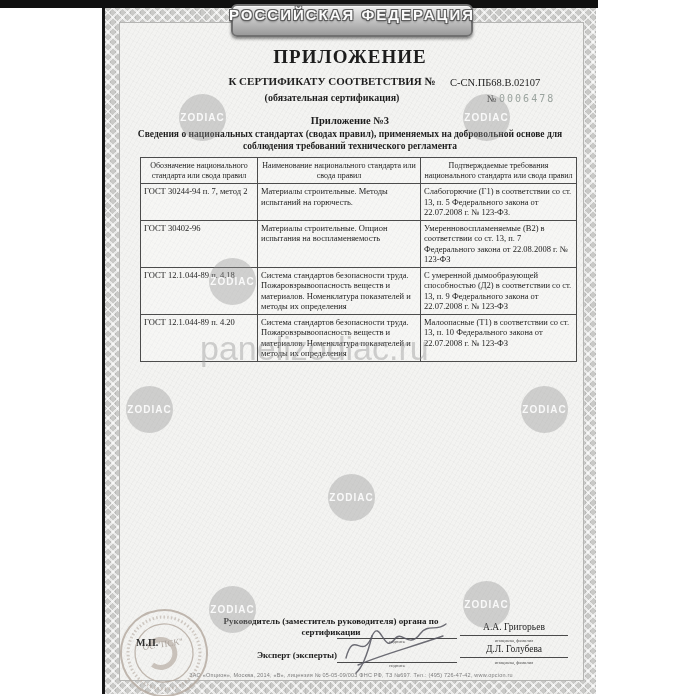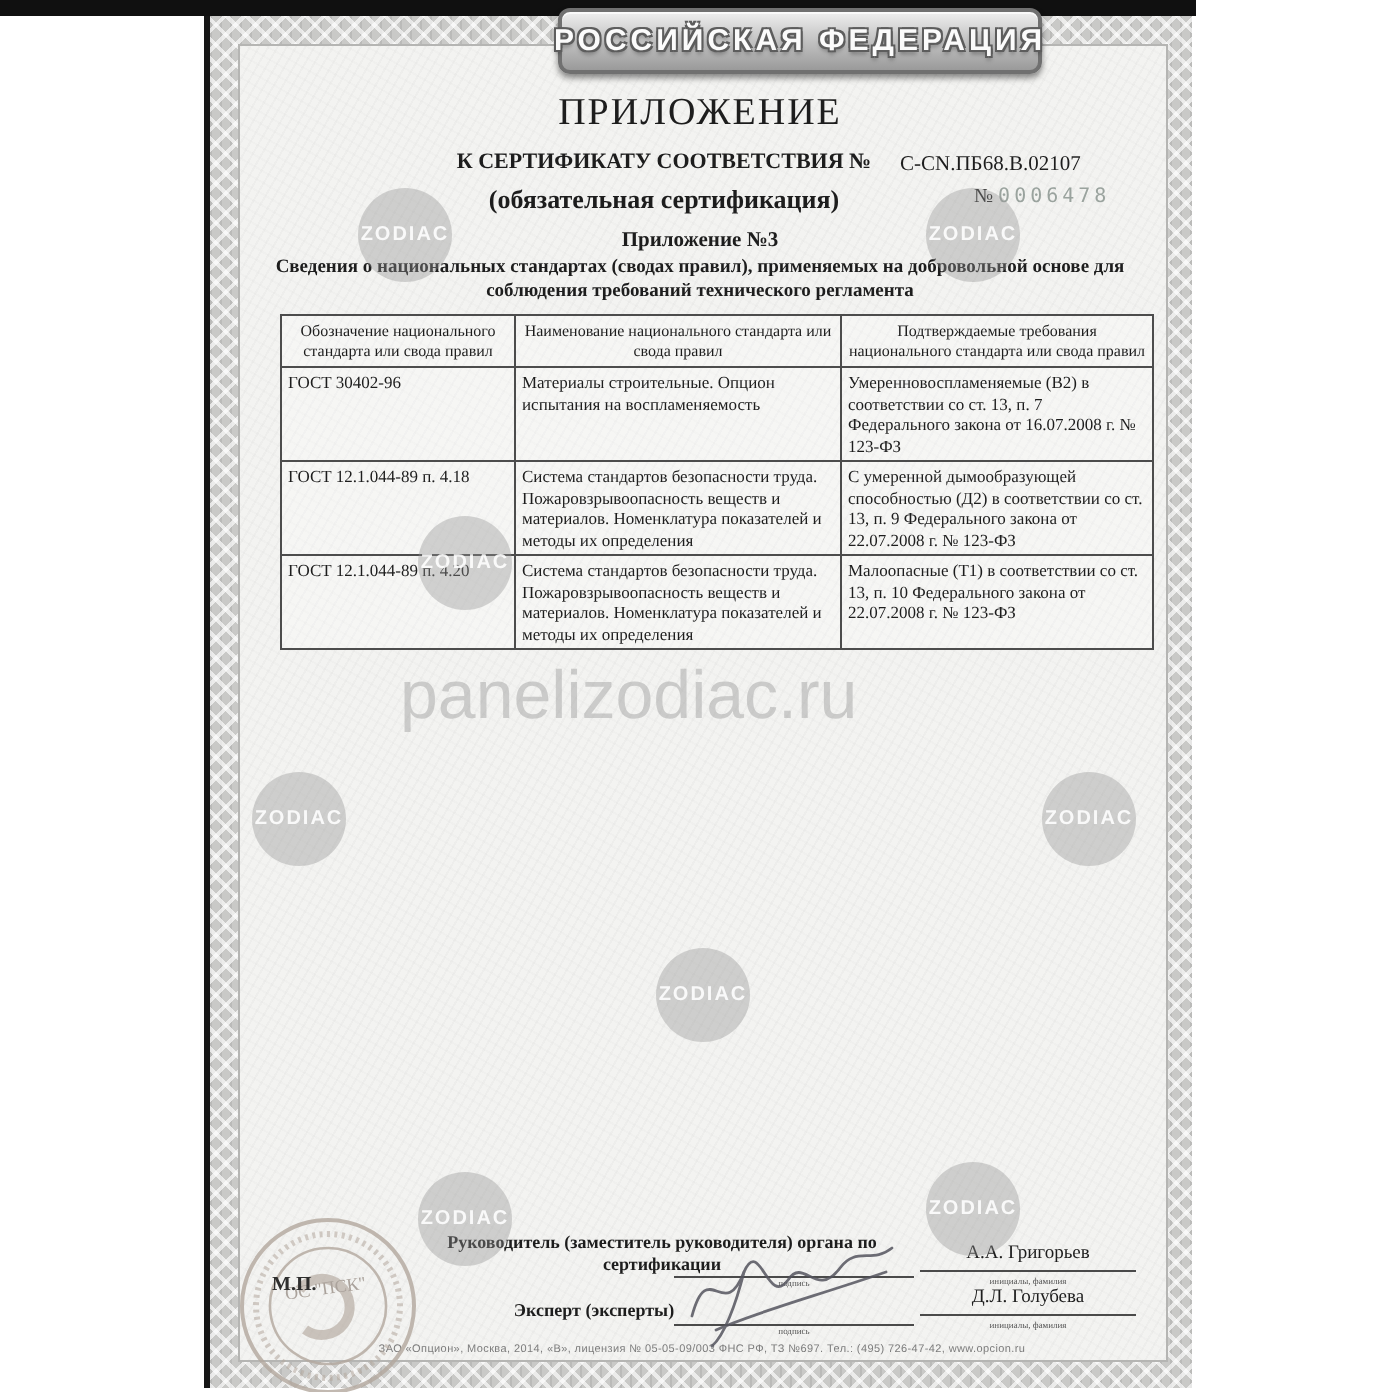--- a/index.html
+++ b/index.html
@@ -28,30 +28,29 @@
       repeating-linear-gradient(120deg, rgba(190,190,190,.10) 0 1px, transparent 1px 4px),
       repeating-linear-gradient(30deg, rgba(200,200,200,.08) 0 1px, transparent 1px 5px);
     border:1px solid #b5b5b3;
   }
   
   .banner{
     left:231px;top:4px;width:238px;height:29px;
     background:linear-gradient(#efefef 0%,#cfcfcf 35%,#9a9a9a 100%);
     border:2px solid #707070;border-radius:6px;
     box-shadow:0 2px 3px rgba(0,0,0,.45), inset 0 1px 0 rgba(255,255,255,.7);
-    display:flex;align-items:center;justify-content:center;
+    display:flex;align-items:flex-start;justify-content:center;
     font-family:"Liberation Sans","DejaVu Sans",sans-serif;
     font-weight:bold;font-size:15px;letter-spacing:2px;color:#fbfbfb;
     text-shadow:-1px -1px 0 #5d5d5d,1px -1px 0 #5d5d5d,-1px 1px 0 #5d5d5d,1px 1px 0 #5d5d5d,0 2px 2px rgba(0,0,0,.35);
     white-space:nowrap;
-    margin-left:48px;
   }
-  .doc-title{left:125px;top:46px;width:450px;text-align:center;font-size:19px;font-weight:normal;letter-spacing:1px;}
+  .doc-title{left:125px;top:46px;width:450px;text-align:center;font-size:19px;font-weight:bold;letter-spacing:1px;}
   .doc-subtitle{left:222px;top:75px;width:220px;text-align:center;font-size:11px;font-weight:bold;}
-  .doc-subnote{left:222px;top:92px;width:220px;text-align:center;font-size:13px;font-weight:bold;}
+  .doc-subnote{left:222px;top:92px;width:220px;text-align:center;font-size:10px;font-weight:bold;}
   .cert-no{left:450px;top:77px;width:140px;font-size:10.5px;}
   .form-no{left:487px;top:93px;width:130px;font-size:10px;}
   .form-no .digits{font-family:"DejaVu Sans Mono",monospace;color:#9aa39e;letter-spacing:2px;font-size:10px;}
   .annex-title{left:125px;top:115px;width:450px;text-align:center;font-size:10.5px;font-weight:bold;}
   .annex-desc{left:125px;top:128px;width:450px;text-align:center;font-size:9.5px;font-weight:bold;line-height:12px;}
   
   table.std{
     position:absolute;left:140px;top:157px;width:421px;
     border-collapse:collapse;table-layout:fixed;
     font-size:8.5px;line-height:10.5px;
@@ -118,23 +117,28 @@
 <table class="std">
   <thead>
     <tr>
       <th class="c1">Обозначение национального стандарта или свода правил</th>
       <th class="c2">Наименование национального стандарта или свода правил</th>
       <th class="c3">Подтверждаемые требования национального стандарта или свода правил</th>
     </tr>
   </thead>
   <tbody>
     <tr>
+      <td>ГОСТ 30244-94 п. 7, метод 2</td>
+      <td>Материалы строительные. Методы испытаний на горючесть.</td>
+      <td>Слабогорючие (Г1) в соответствии со ст. 13, п. 5 Федерального закона от 22.07.2008 г. № 123-ФЗ.</td>
+    </tr>
+    <tr>
       <td>ГОСТ 30402-96</td>
       <td>Материалы строительные. Опцион испытания на воспламеняемость</td>
-      <td>Умеренновоспламеняемые (В2) в соответствии со ст. 13, п. 7 Федерального закона от 16.07.2008 г. № 123-ФЗ</td>
+      <td>Умеренновоспламеняемые (В2) в соответствии со ст. 13, п. 7 Федерального закона от 22.08.2008 г. № 123-ФЗ</td>
     </tr>
     <tr>
       <td>ГОСТ 12.1.044-89 п. 4.18</td>
       <td>Система стандартов безопасности труда. Пожаровзрывоопасность веществ и материалов. Номенклатура показателей и методы их определения</td>
       <td>С умеренной дымообразующей способностью (Д2) в соответствии со ст. 13, п. 9 Федерального закона от 22.07.2008 г. № 123-ФЗ</td>
     </tr>
     <tr>
       <td>ГОСТ 12.1.044-89 п. 4.20</td>
       <td>Система стандартов безопасности труда. Пожаровзрывоопасность веществ и материалов. Номенклатура показателей и методы их определения</td>
       <td>Малоопасные (Т1) в соответствии со ст. 13, п. 10 Федерального закона от 22.07.2008 г. № 123-ФЗ</td>

